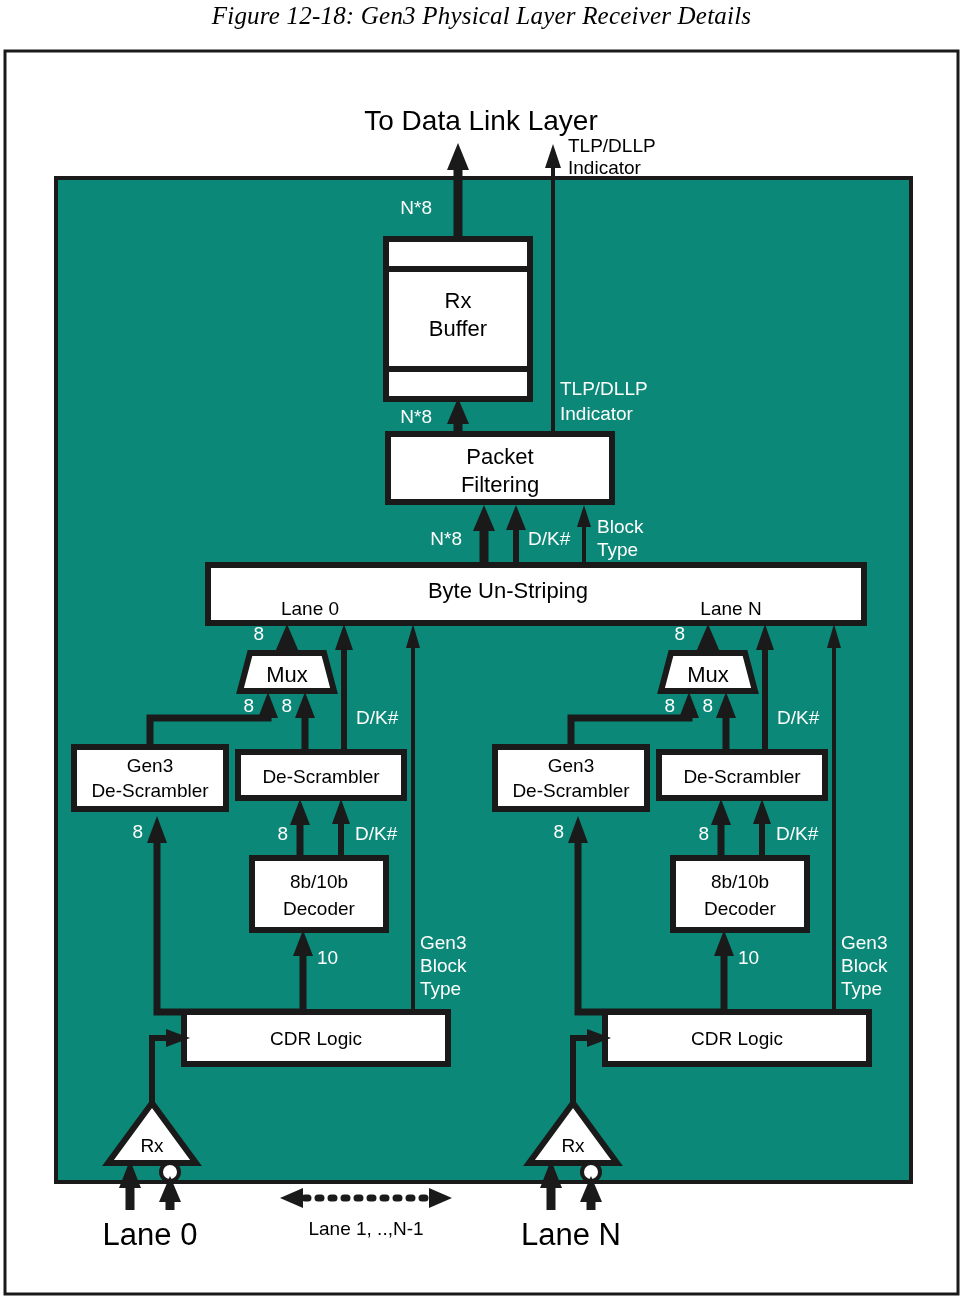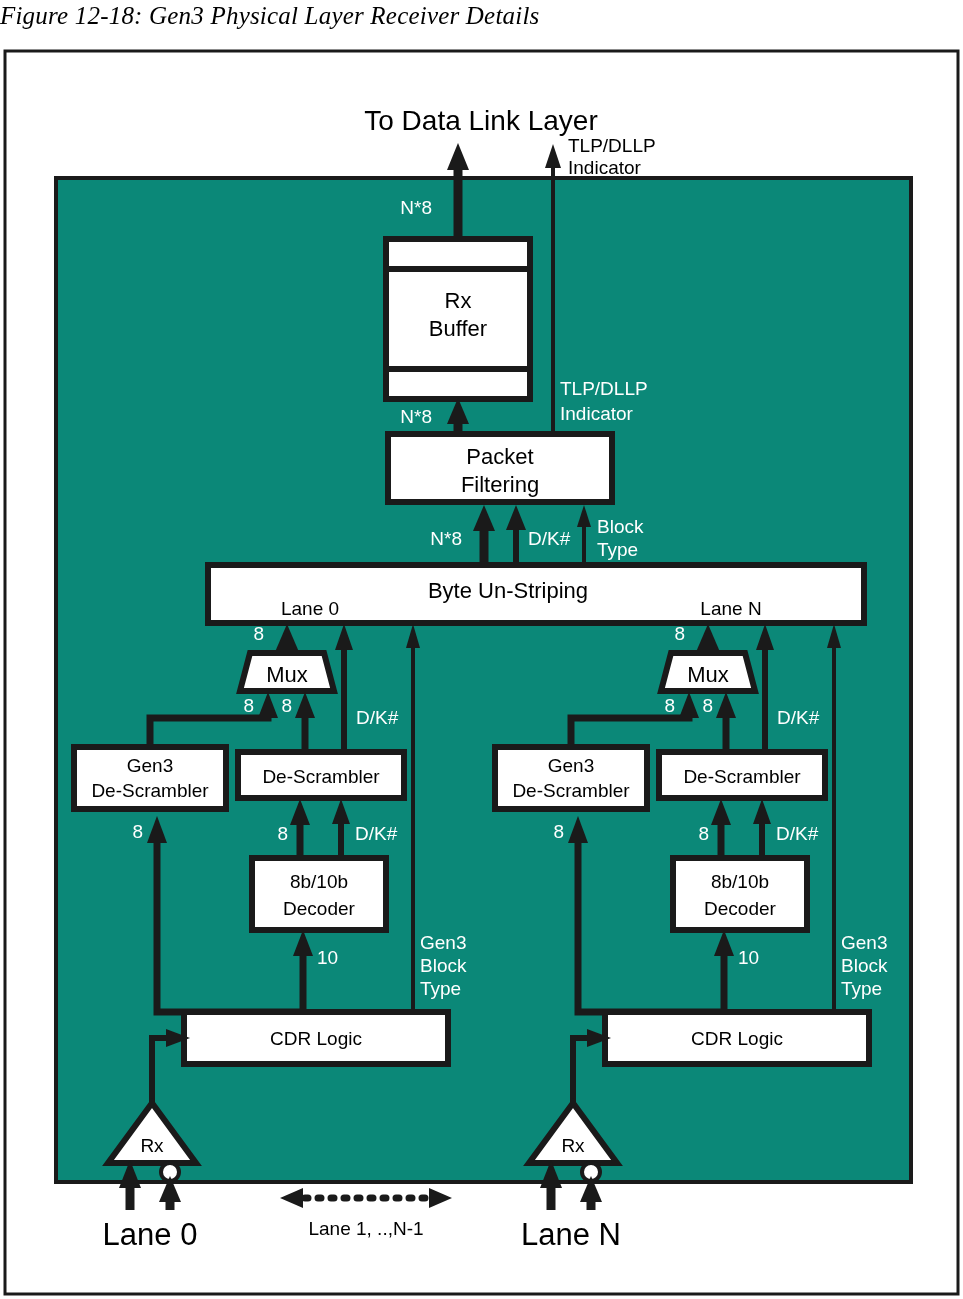--- a/index.html
+++ b/index.html
@@ -1,19 +1,19 @@
 <!DOCTYPE html>
 <html><head>
 <meta charset="utf-8">
 <style>
   html,body{margin:0;padding:0;background:#fff;}
   body{width:963px;height:1299px;font-family:"Liberation Sans",sans-serif;}
   #root{position:relative;width:963px;height:1299px;overflow:hidden;}
   #figure-title{
-    position:absolute;left:0;top:2px;width:963px;text-align:left;
+    position:absolute;left:0;top:2px;width:963px;text-align:center;
     font-family:"Liberation Serif",serif;font-style:italic;
     font-size:25px;color:#000;letter-spacing:0.2px;white-space:nowrap;
   }
   svg{position:absolute;left:0;top:0;display:block;}
   text{font-family:"Liberation Sans",sans-serif;}
   .blk{font-size:22px;fill:#000;}
   .blk-sm{font-size:19px;fill:#000;}
   .wlab{font-size:19px;fill:#ffffff;}
   .klab{font-size:19px;fill:#000;}
   .big{font-size:31px;fill:#000;}

